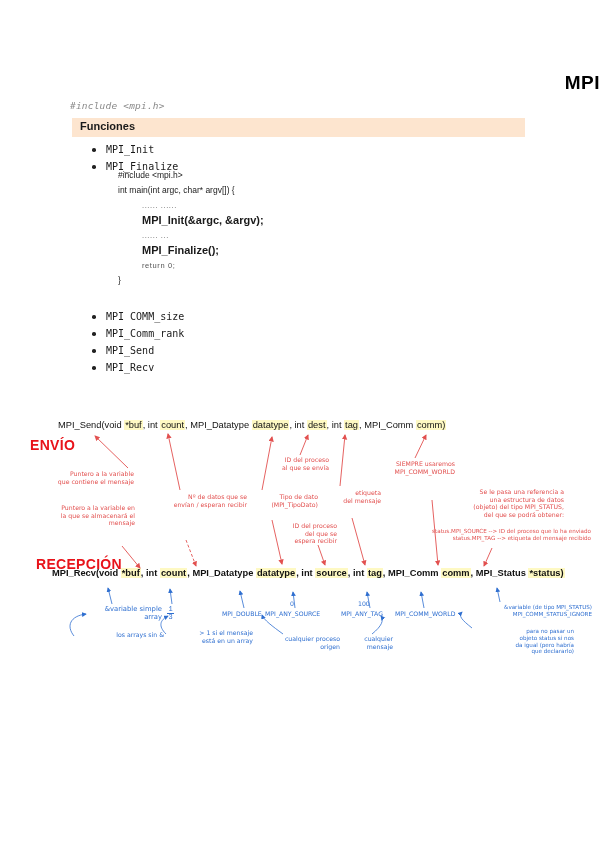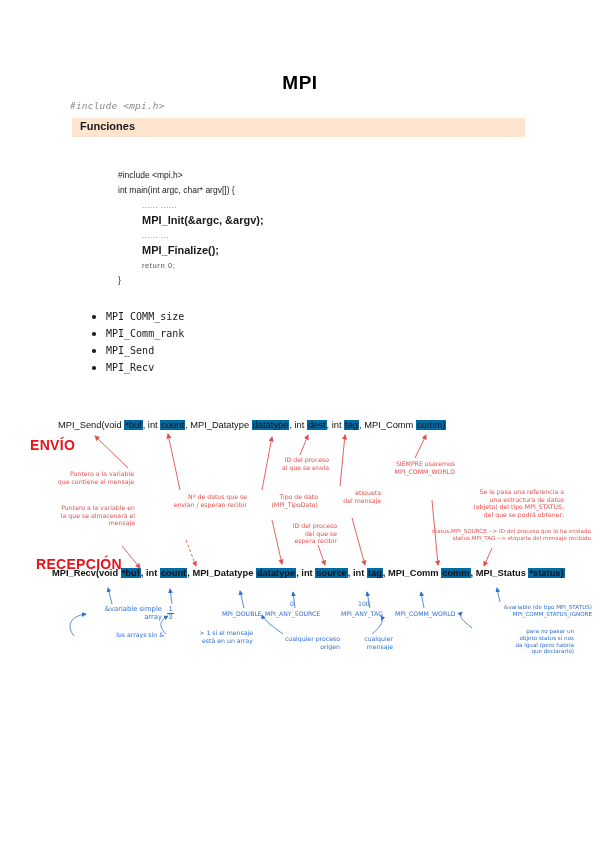--- a/index.html
+++ b/index.html
@@ -5,21 +5,21 @@
   html,body{margin:0;padding:0;background:#ffffff;}
   body{
     width:600px;height:848px;position:relative;overflow:hidden;
     font-family:"Liberation Sans",sans-serif;
     color:#000;
   }
   .page{position:absolute;inset:0;background:#fff;}
 
   
   .doc-title{
-    position:absolute;left:0;top:72px;width:600px;text-align:center;
+    position:absolute;left:0;top:72px;width:600px;text-align:right;
     font-family:"Liberation Sans",sans-serif;
     font-weight:bold;font-size:19px;letter-spacing:.5px;color:#000;
   }
   .include-line{
     position:absolute;left:70px;top:100px;
     font-family:"DejaVu Sans Mono",monospace;
     font-size:9.5px;font-style:italic;color:#8a8a8a;letter-spacing:.2px;
   }
   .funciones-bar{
     position:absolute;left:72px;top:118px;width:453px;height:19px;
@@ -55,21 +55,21 @@
   .code-block .faint{color:#555;font-size:7.5px;letter-spacing:.6px;}
   .code-block .ind{padding-left:24px;}
 
   
   .sig{
     position:absolute;font-size:9.3px;color:#111;white-space:nowrap;
     font-family:"Liberation Sans",sans-serif;
   }
   #sig-send{left:58px;top:420px;}
   #sig-recv{left:52px;top:568px;font-weight:bold;}
-  .hl{background:#0369a1;padding:0 1px;}
+  .hl{background:#fef9c3;padding:0 1px;}
 
   
   .section-head{
     position:absolute;color:#e8131a;font-weight:bold;
     font-family:"Liberation Sans",sans-serif;
     font-size:14px;letter-spacing:.3px;
   }
   #head-envio{left:30px;top:437px;}
   #head-recepcion{left:30px;top:556px;padding-left:6px;}
 
@@ -98,20 +98,24 @@
 <body>
 
 <div class="page">
 
   <div class="doc-title">MPI</div>
   <div class="include-line">#include &lt;mpi.h&gt;</div>
 
   <div class="funciones-bar"></div>
   <div class="funciones-label">Funciones</div>
 
+  <ul class="bullets" id="list-top">
+    <li>MPI_Init</li>
+    <li>MPI_Finalize</li>
+  </ul>
 
   <div class="code-block">
     <div>#include &lt;mpi.h&gt;</div>
     <div>int main(int argc, char* argv[]) {</div>
     <div class="ind faint">...... ......</div>
     <div class="ind b">MPI_Init(&amp;argc, &amp;argv);</div>
     <div class="ind faint">...... ...</div>
     <div class="ind b">MPI_Finalize();</div>
     <div class="ind faint">return 0;</div>
     <div>}</div>

